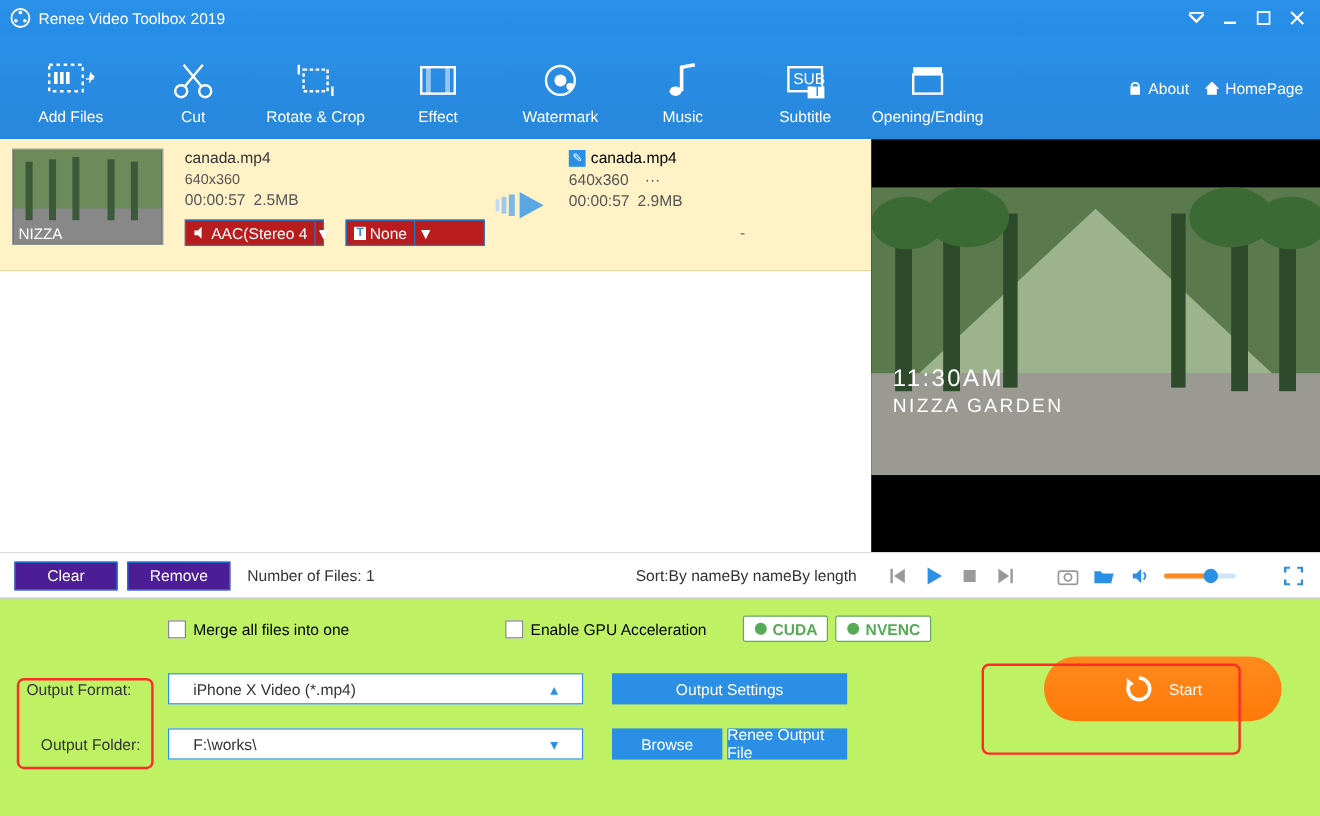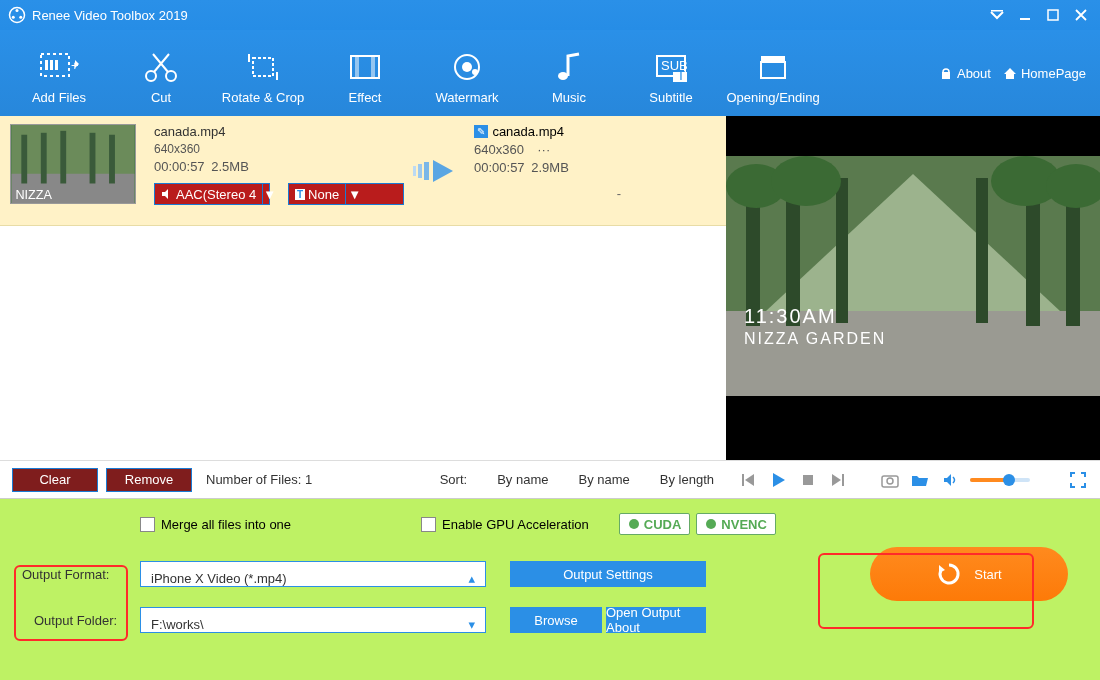--- a/index.html
+++ b/index.html
@@ -30,37 +30,37 @@
 .blue-btn .dd{width:18px;border-left:1px solid #1a7bd4;display:flex;align-items:center;justify-content:center;height:100%}
 .btn-row{display:flex;gap:18px;margin-top:6px}
 .dash-col{width:100px;display:flex;align-items:flex-end;justify-content:center;padding-bottom:16px;color:#666}
 .preview{width:374px;background:#000;position:relative;display:flex;flex-direction:column}
 .pv-img{flex:1;position:relative;display:flex;align-items:center;justify-content:center}
 .playcircle{width:58px;height:58px;border-radius:50%;background:rgba(120,120,120,.6);display:flex;align-items:center;justify-content:center;cursor:pointer}
 .pv-text{position:absolute;left:18px;bottom:48px;color:#fff;font-family:serif;letter-spacing:2px}
 .pv-text .t1{font-size:20px}
 .pv-text .t2{font-size:16px;margin-top:2px}
 .list-ctrl{height:38px;display:flex;align-items:center;padding:0 12px;gap:8px;border-top:1px solid #ddd}
-.btn-blue{background:#7f1d1d;color:#fff;border:1px solid #1a7bd4;height:24px;width:86px;display:flex;align-items:center;justify-content:center;cursor:pointer;font-size:13px}
+.btn-blue{background:#4c1d95;color:#fff;border:1px solid #1a7bd4;height:24px;width:86px;display:flex;align-items:center;justify-content:center;cursor:pointer;font-size:13px}
 .list-info{color:#333;margin-left:6px}
-.sorts{margin-left:auto;display:flex;align-items:center;gap:30px;color:#333}
+.sorts{margin-left:auto;display:flex;align-items:center;gap:0;color:#333}
 .sort-link{cursor:pointer}
 .player-ctrl{height:38px;display:flex;align-items:center;padding:0 12px;gap:10px;border-top:1px solid #ddd}
 .pc-ico{width:20px;height:20px;display:flex;align-items:center;justify-content:center;cursor:pointer;color:#2b8fe6}
 .pc-ico.gray{color:#999}
 .vol-slider{width:60px;height:4px;background:#cfe4f7;position:relative;border-radius:2px}
 .vol-slider .fill{position:absolute;left:0;top:0;bottom:0;width:65%;background:#ff8a1f;border-radius:2px}
 .vol-slider .knob{position:absolute;left:65%;top:-4px;width:12px;height:12px;border-radius:50%;background:#2b8fe6;transform:translateX(-50%)}
 .bottom{height:182px;background:#bef264;border-top:1px solid #ccc;padding:14px 14px 10px;position:relative}
 .row{display:flex;align-items:center;margin-bottom:12px}
 .chk{width:15px;height:15px;border:1px solid #888;margin-right:6px;display:inline-flex;align-items:center;justify-content:center;background:#fff}
 .chk.checked::after{content:"✓";color:#2b8fe6;font-size:12px;line-height:1}
 .badge{height:22px;padding:0 8px;border:1px solid #6a6;color:#5a5;background:#fff;display:flex;align-items:center;font-weight:bold;font-size:11px;gap:4px;border-radius:2px}
 .form-label{width:108px;color:#333;font-size:13px}
-.combo{flex:0 0 346px;height:26px;border:1px solid #2b8fe6;background:#fff;display:flex;align-items:flex-end;padding:0 10px;color:#333;cursor:pointer}
+.combo{flex:0 0 346px;height:26px;border:1px solid #2b8fe6;background:#fff;display:flex;align-items:center;padding:0 20px;color:#333;cursor:pointer}
 .combo .dd-ico{margin-left:auto;color:#2b8fe6}
 .out-btn{height:26px;background:#2b8fe6;color:#fff;display:flex;align-items:center;justify-content:center;cursor:pointer;font-size:12px}
 .start-btn{width:198px;height:54px;background:linear-gradient(#ff8a1e,#fd7a08);border-radius:28px;display:flex;align-items:center;justify-content:center;color:#fff;font-size:24px;gap:12px;cursor:pointer}
 .redbox{position:absolute;border:2px solid #ff2a2a;border-radius:6px;pointer-events:none}
 .rb1{left:14px;top:66px;width:114px;height:76px}
 .rb2{left:818px;top:54px;width:216px;height:76px}
 </style>
 </head>
 <body>
 
@@ -406,17 +406,17 @@
     <div class="combo">
       <span>F:\works\</span>
       <span class="dd-ico">▾</span>
     </div>
     <span style="width:24px"></span>
     <div class="out-btn" style="width:92px">
         <span>Browse</span>
       </div>
     <div style="width:4px"></div>
     <div class="out-btn" style="width:100px">
-        <span>Open Output About</span>
+        <span>Renee Output File</span>
       </div>
   </div>
 
 </div>
 
 </body></html>

